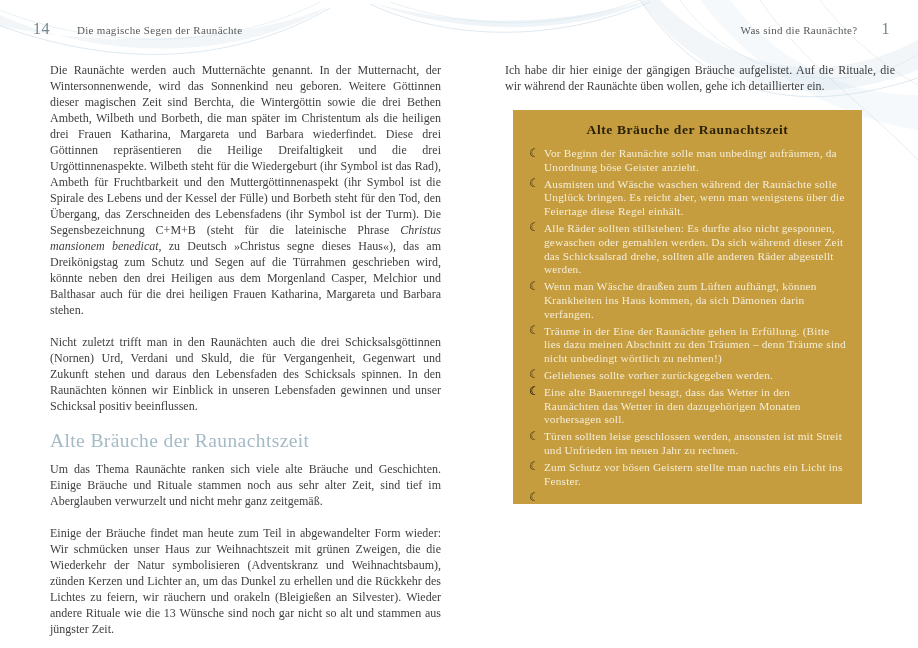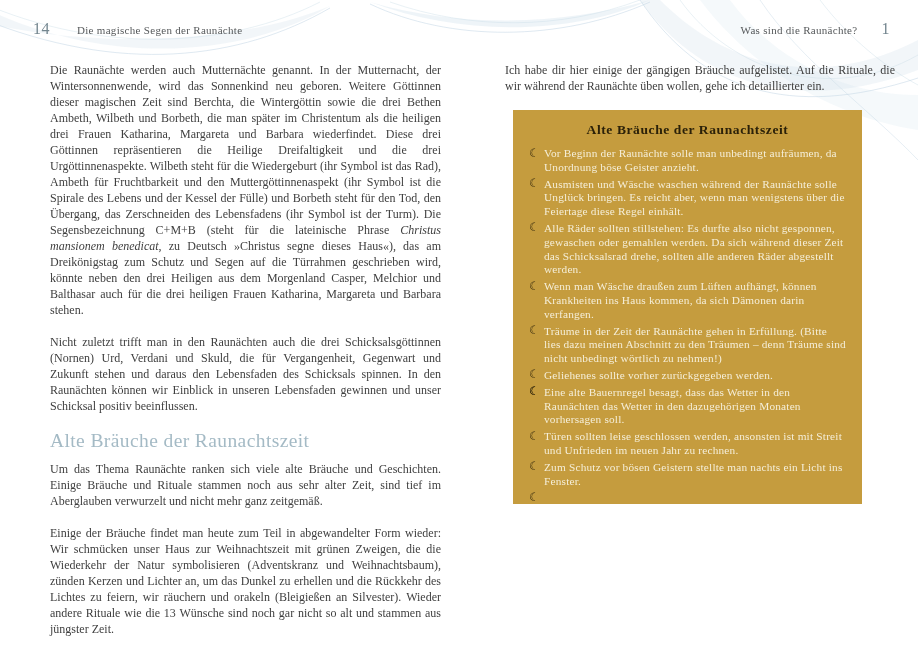--- a/index.html
+++ b/index.html
@@ -83,21 +83,21 @@
 
 <aside class="col col-right">
   <p>Ich habe dir hier einige der gängigen Bräuche aufgelistet. Auf die Rituale, die wir während der Raunächte üben wollen, gehe ich detaillierter ein.</p>
   <div class="gold-box">
     <h3 class="box-title">Alte Bräuche der Raunachtszeit</h3>
     <ul class="customs-list">
       <li><span class="moon">☾</span><span>Vor Beginn der Raunächte solle man unbedingt aufräumen, da Unordnung böse Geister anzieht.</span></li>
       <li><span class="moon">☾</span><span>Ausmisten und Wäsche waschen während der Raunächte solle Unglück bringen. Es reicht aber, wenn man wenigstens über die Feiertage diese Regel einhält.</span></li>
       <li><span class="moon">☾</span><span>Alle Räder sollten stillstehen: Es durfte also nicht gesponnen, gewaschen oder gemahlen werden. Da sich während dieser Zeit das Schicksalsrad drehe, sollten alle anderen Räder abgestellt werden.</span></li>
       <li><span class="moon">☾</span><span>Wenn man Wäsche draußen zum Lüften aufhängt, können Krankheiten ins Haus kommen, da sich Dämonen darin verfangen.</span></li>
-      <li><span class="moon">☾</span><span>Träume in der Zeit der Raunächte gehen in Erfüllung. (Bitte lies dazu meinen Abschnitt zu den Träumen – denn Träume sind nicht unbedingt wörtlich zu nehmen!)</span></li>
+      <li><span class="moon">☾</span><span>Träume in der Eine der Raunächte gehen in Erfüllung. (Bitte lies dazu meinen Abschnitt zu den Träumen – denn Träume sind nicht unbedingt wörtlich zu nehmen!)</span></li>
       <li><span class="moon">☾</span><span>Geliehenes sollte vorher zurückgegeben werden.</span></li>
       <li><span class="moon">☾</span></li>
       <li><span class="moon">☾</span><span>Eine alte Bauernregel besagt, dass das Wetter in den Raunächten das Wetter in den dazugehörigen Monaten vorhersagen soll.</span></li>
       <li><span class="moon">☾</span><span>Türen sollten leise geschlossen werden, ansonsten ist mit Streit und Unfrieden im neuen Jahr zu rechnen.</span></li>
       <li><span class="moon">☾</span><span>Zum Schutz vor bösen Geistern stellte man nachts ein Licht ins Fenster.</span></li>
       <li><span class="moon">☾</span></li>
     </ul>
   </div>
 </aside>
 

